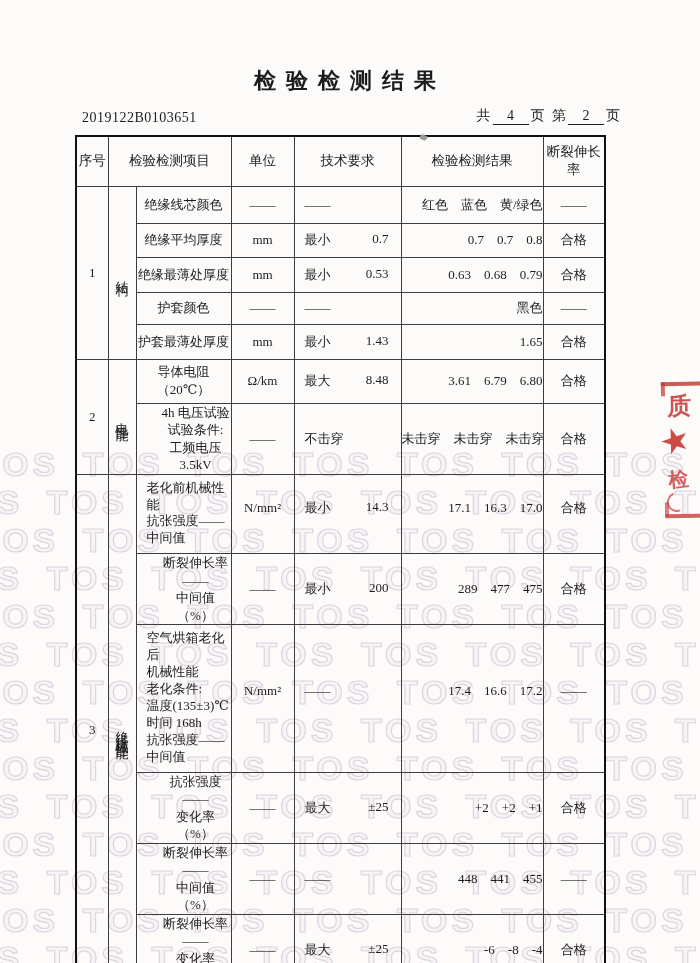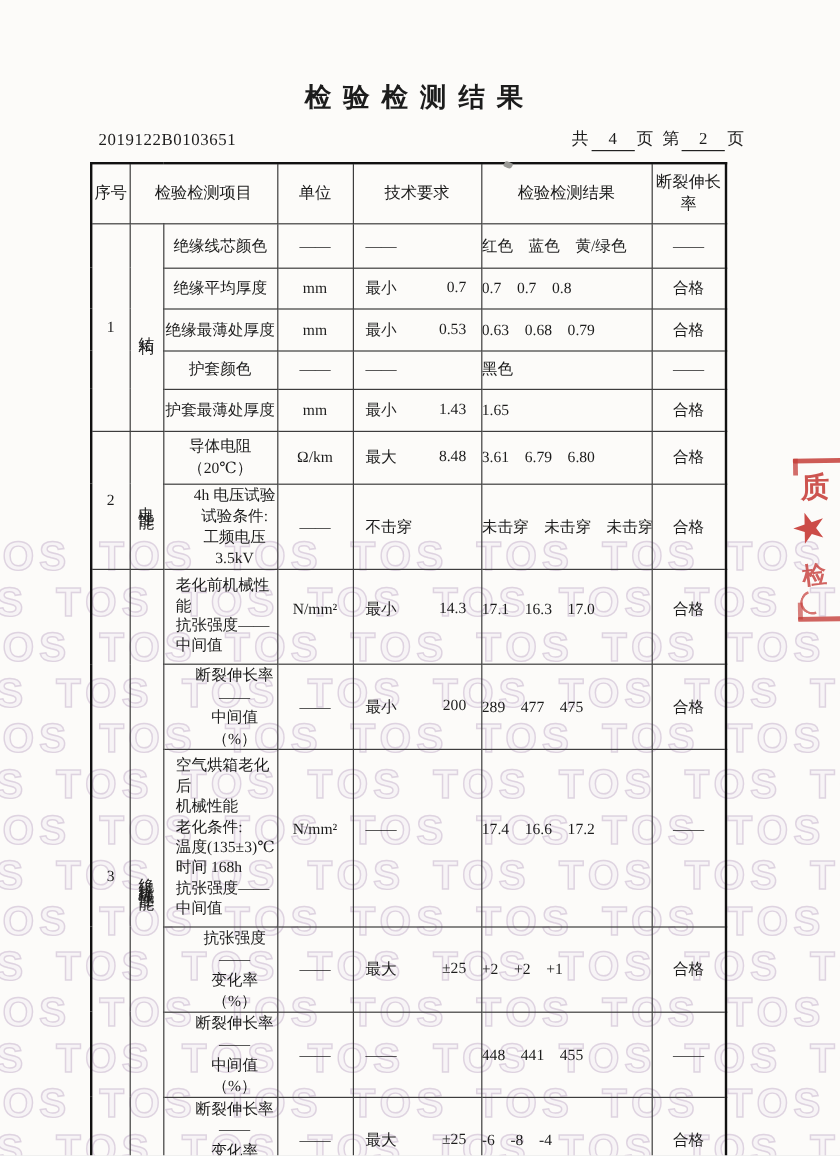--- a/index.html
+++ b/index.html
@@ -46,21 +46,21 @@
   .vtext{
     writing-mode:vertical-rl; text-orientation:upright;
     margin:0 auto; letter-spacing:3px; font-size:13px; line-height:1;
   }
   td.item{text-align:center; line-height:1.35; white-space:pre-line;}
   td.item.left{text-align:center; padding-left:24px;}
   td.item .itemwrap{display:flex; flex-direction:column; justify-content:space-between; height:100%; box-sizing:border-box; padding:5px 0 6px 10px; text-align:left; white-space:pre-line; line-height:1.3;}
   td.unit{text-align:center;}
   td.req{padding:0;}
   td.req .reqflex{display:flex; justify-content:space-between; padding:0 12px 0 10px;}
-  td.res{text-align:left; white-space:pre;}
+  td.res{text-align:right; white-space:pre;}
   td.eval{text-align:center;}
   td.vb{vertical-align:bottom;}
   td.vb .reqflex{padding-bottom:12px;}
   td.vb.unit, td.vb.res, td.vb.eval{padding-bottom:12px;}
   tr.r10 td.vb.unit, tr.r10 td.vb.res, tr.r10 td.vb.eval{padding-bottom:16px;}
   tr.r10 td.vb .reqflex{padding-bottom:16px;}
   
   .stamp{position:absolute; top:378px; right:0; width:44px; height:150px; z-index:3; color:#c4403c; transform:rotate(-1deg);}
   .stamp .bar-top{position:absolute; top:4px; left:6px; width:60px; height:4px; background:rgba(196,62,58,0.85); border-radius:1px;}
   .stamp .corner-top{position:absolute; top:4px; left:6px; width:4px; height:14px; background:rgba(196,62,58,0.75);}

